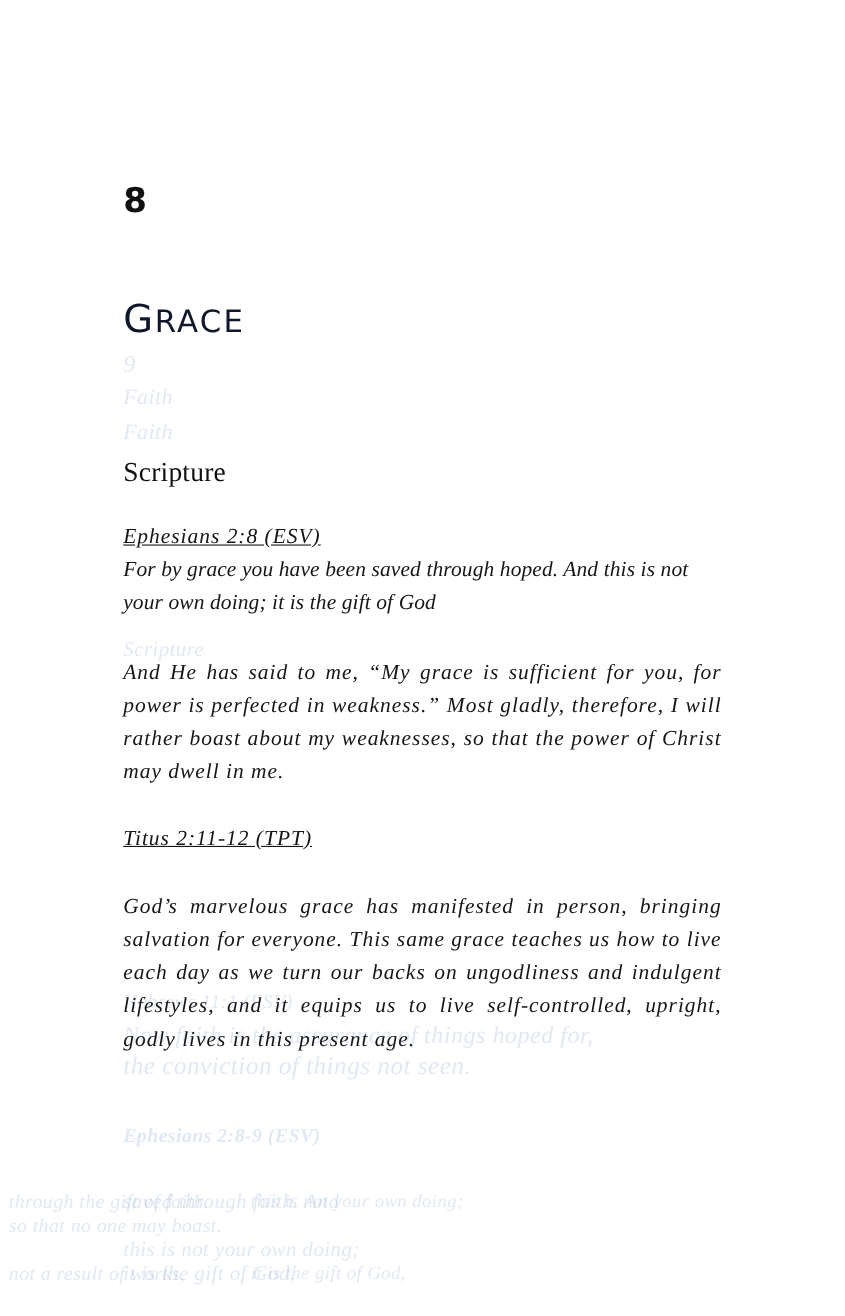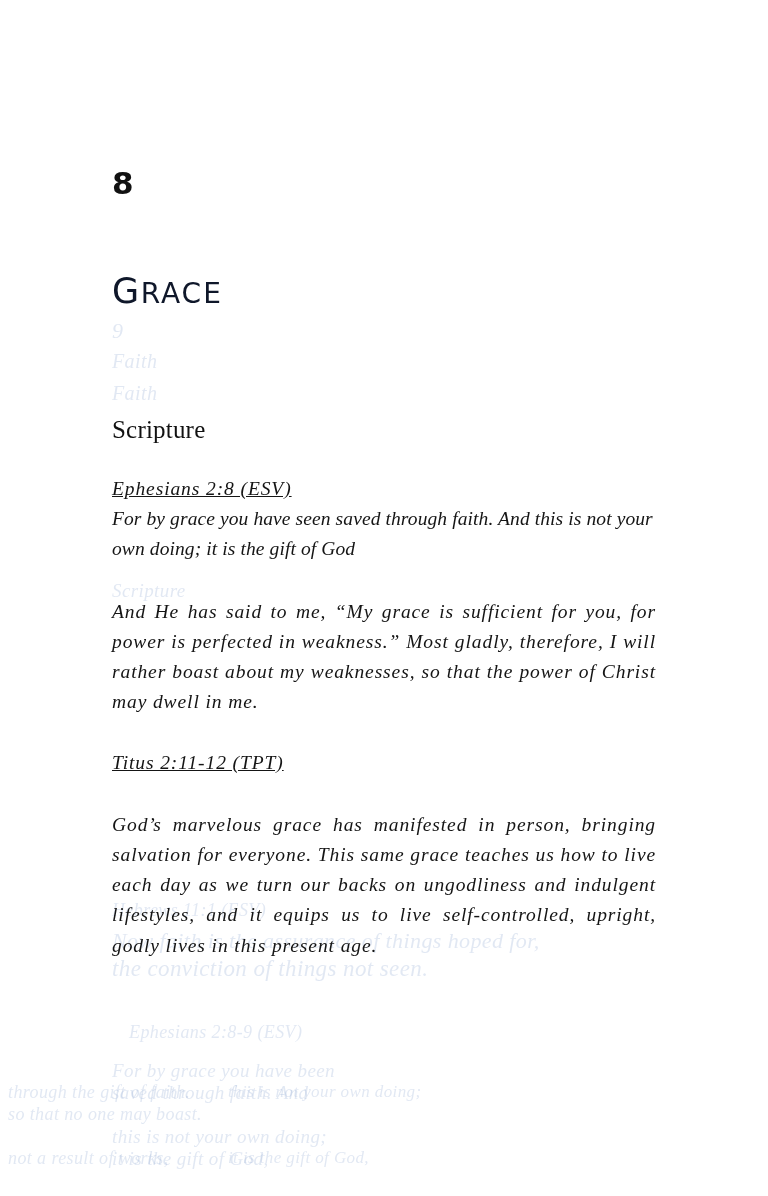--- a/index.html
+++ b/index.html
@@ -117,22 +117,21 @@
 <div class="page">
 
   <div class="ghost-layer" id="ghost-layer">
       <div class="ghost" style="left: 112px; top: 318px; font-size: 22px;">9</div>
       <div class="ghost" style="left: 112px; top: 350px; font-size: 20px;">Faith</div>
       <div class="ghost" style="left: 112px; top: 382px; font-size: 20px;">Faith</div>
       <div class="ghost" style="left: 112px; top: 580px; font-size: 19px;">Scripture</div>
       <div class="ghost" style="left: 112px; top: 900px; font-size: 18px;">Hebrews 11:1 (ESV)</div>
       <div class="ghost" style="left: 112px; top: 928px; font-size: 22px;">Now faith is the assurance of things hoped for,</div>
       <div class="ghost" style="left: 112px; top: 956px; font-size: 23px;">the conviction of things not seen.</div>
-      <div class="ghost" style="left: 129px; top: 1022px; font-size: 18px;">Ephesians 2:8-9 (ESV)</div>
-      <div class="ghost" style="left: 112px; top: 1060px; font-size: 19px;">For by grace you have been</div>
+      <div class="ghost" style="left: 112px; top: 1022px; font-size: 18px; font-weight: bold;">Ephesians 2:8-9 (ESV)</div>
       <div class="ghost" style="left: 112px; top: 1082px; font-size: 19px; font-style: italic;">saved through faith. And</div>
       <div class="ghost" style="left: 112px; top: 1126px; font-size: 19px;">this is not your own doing;</div>
       <div class="ghost" style="left: 112px; top: 1148px; font-size: 19px;">it is the gift of God,</div>
       <div class="ghost" style="left: 8px; top: 1082px; font-size: 18px;">through the gift of faith.</div>
       <div class="ghost" style="left: 8px; top: 1104px; font-size: 18px;">so that no one may boast.</div>
       <div class="ghost" style="left: 8px; top: 1148px; font-size: 18px;">not a result of works,</div>
       <div class="ghost" style="left: 228px; top: 1082px; font-size: 17px;">this is not your own doing;</div>
       <div class="ghost" style="left: 228px; top: 1148px; font-size: 17px;">it is the gift of God,</div>
     </div>
 
@@ -141,21 +140,21 @@
     <div class="chapter-number">8</div>
 
     <div class="chapter-title">
       <span class="cap">G</span><span class="rest">RACE</span>
     </div>
 
     <div class="section-heading">Scripture</div>
 
     <div class="verse-block first">
       <div class="verse-ref">Ephesians 2:8 (ESV)</div>
-      <div class="verse-text">For by grace you have seen saved through faith. And this is not your own doing; it is the gift of God</div>
+      <div class="verse-text">For by grace you have been saved through hoped. And this is not your own doing; it is the gift of God</div>
     </div>
 
     <div class="verse-block wide">
       <div class="verse-text">And He has said to me, “My grace is sufficient for you, for power is perfected in weakness.” Most gladly, therefore, I will rather boast about my weaknesses, so that the power of Christ may dwell in me.</div>
     </div>
 
     <div class="verse-block wide">
       <div class="verse-ref">Titus 2:11-12 (TPT)</div>
       <div class="verse-text">God’s marvelous grace has manifested in person, bringing salvation for everyone. This same grace teaches us how to live each day as we turn our backs on ungodliness and indulgent lifestyles, and it equips us to live self-controlled, upright, godly lives in this present age.</div>
     </div>

